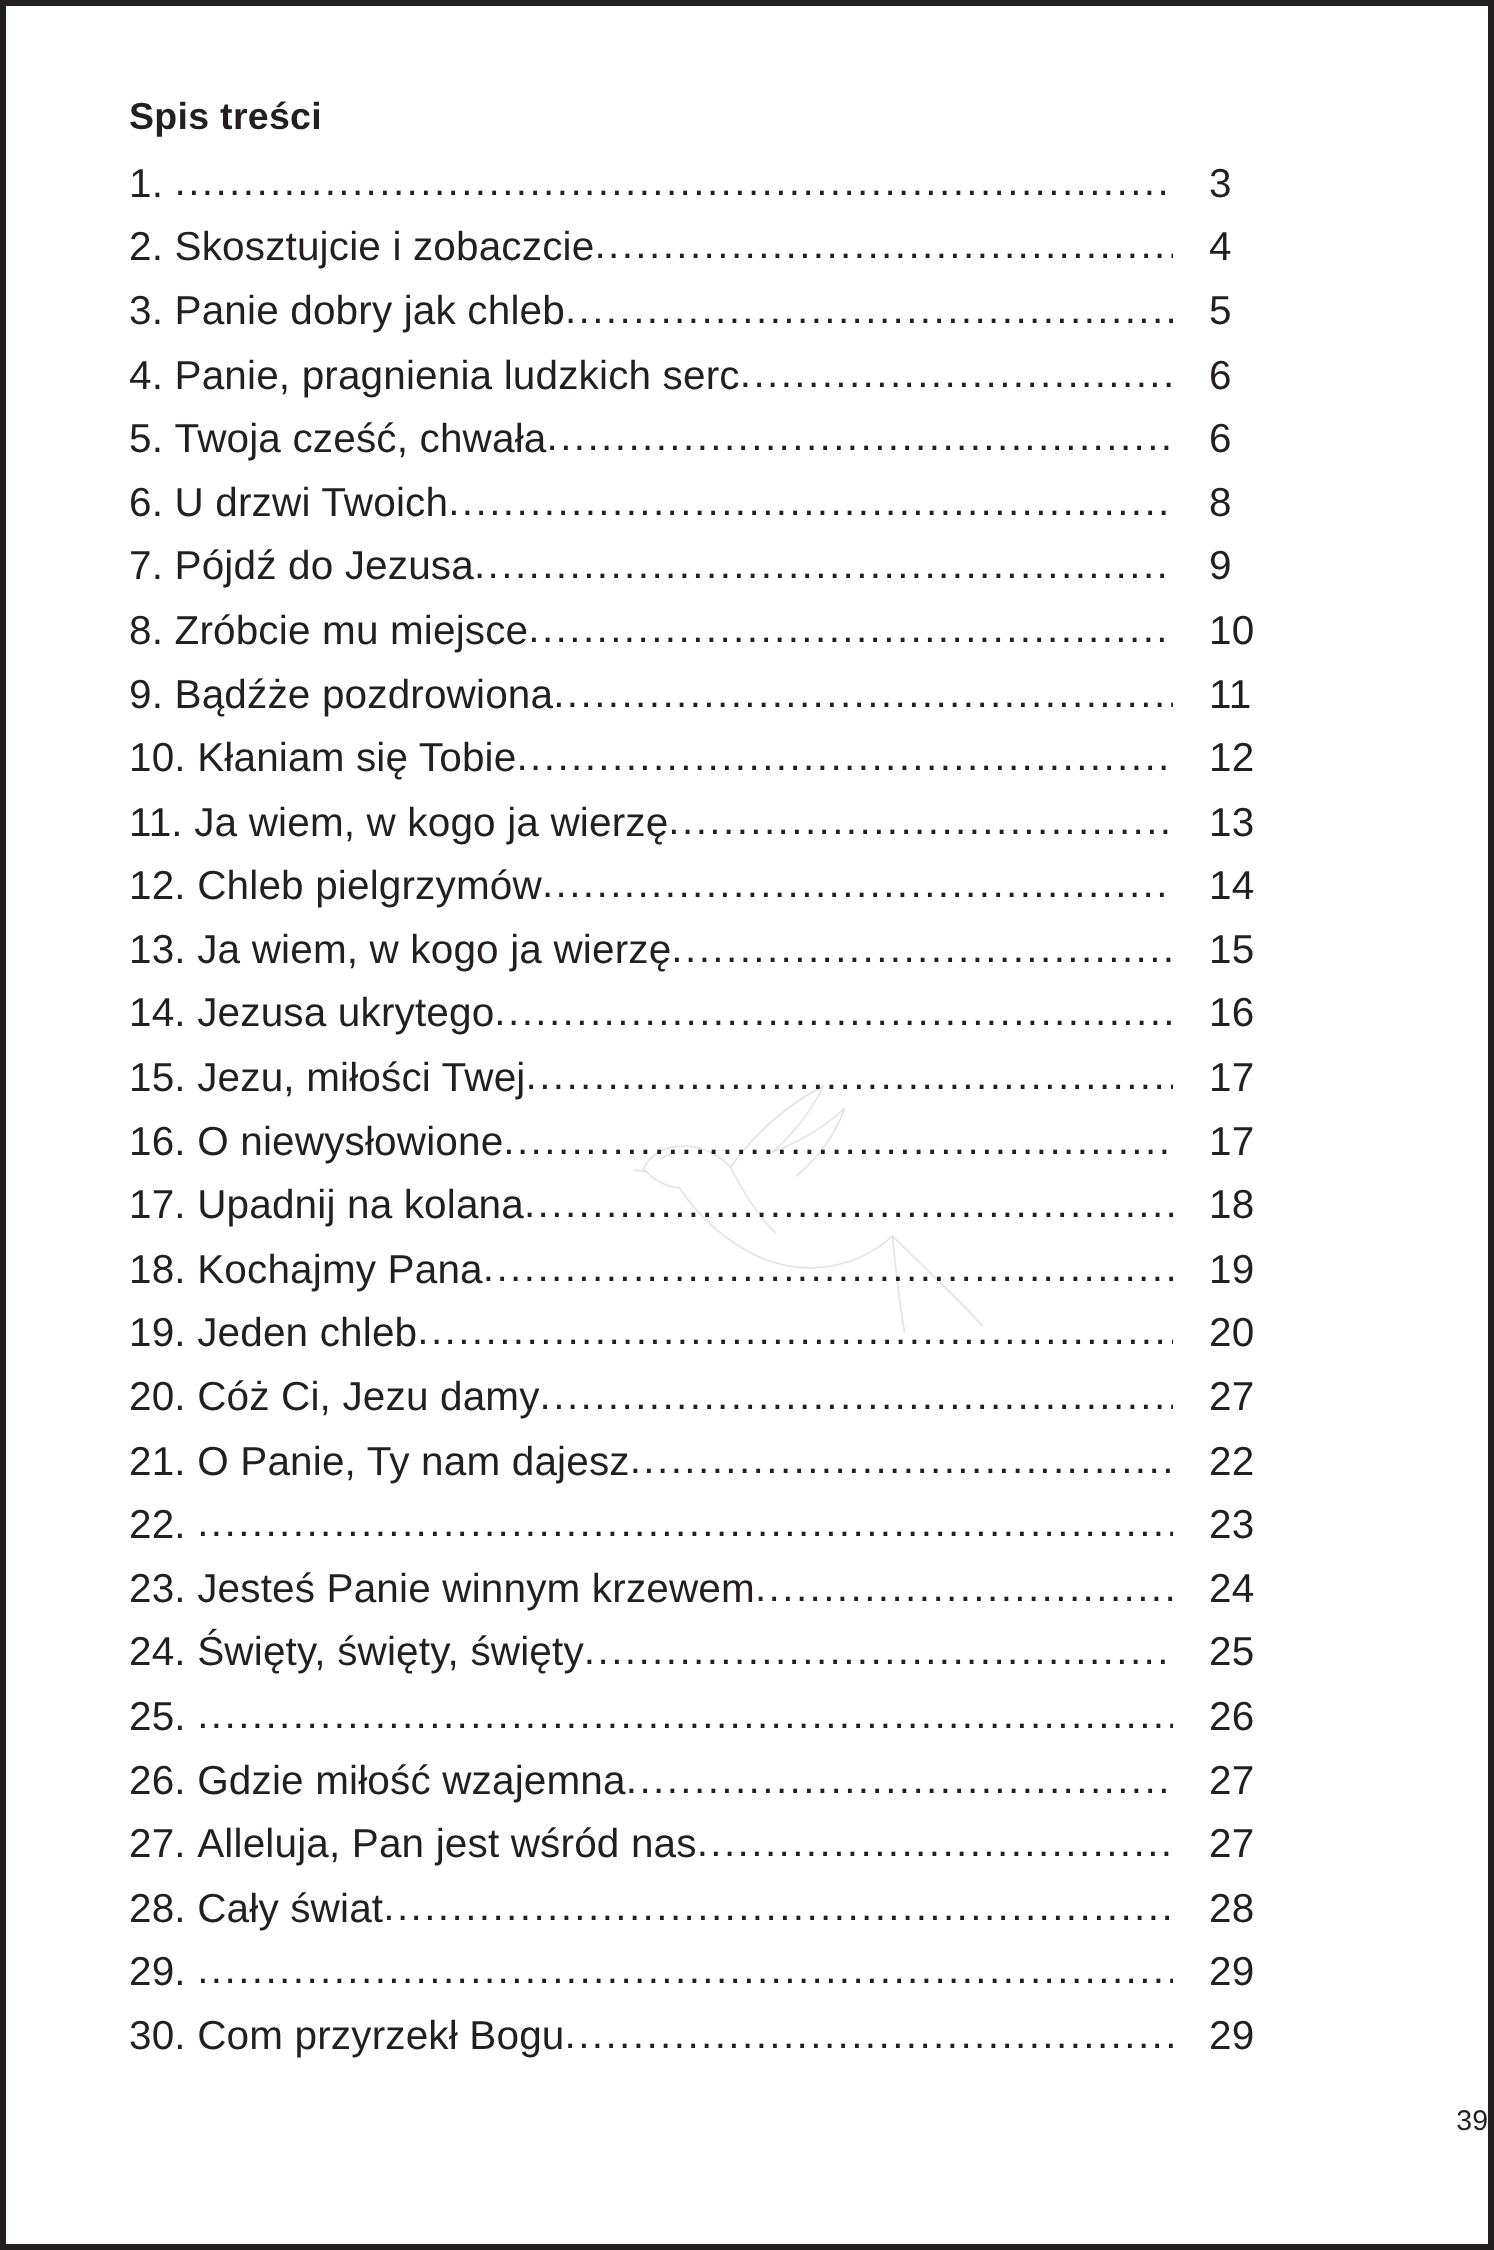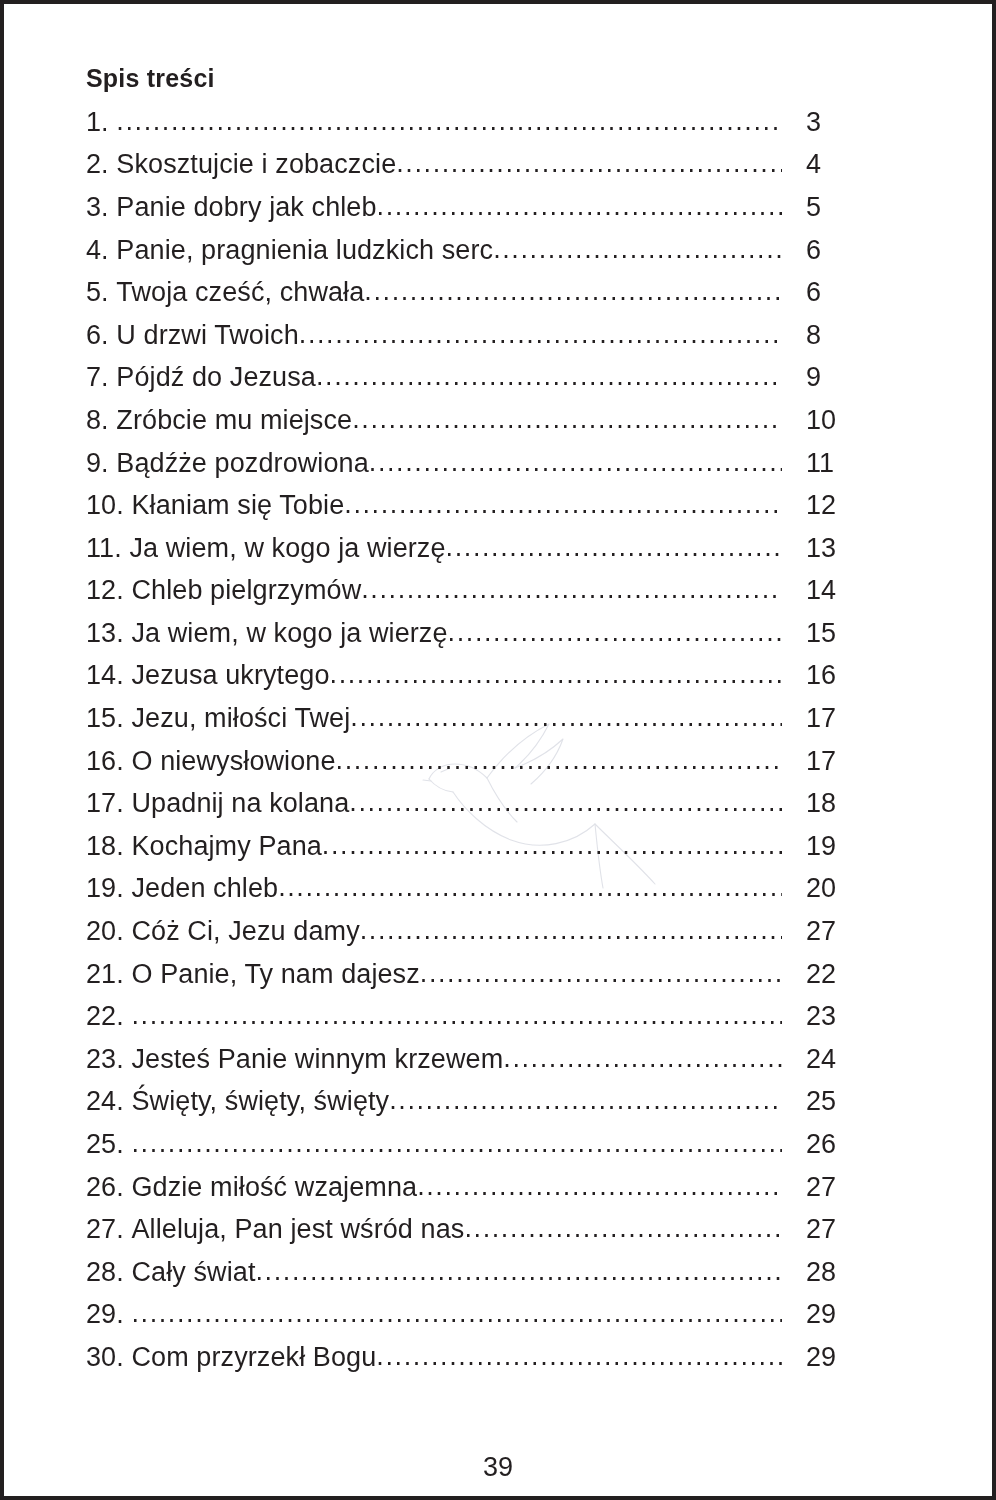--- a/index.html
+++ b/index.html
@@ -99,25 +99,24 @@
     text-align: left;
     padding-left: 22px;
     white-space: nowrap;
   }
 
   .folio {
     position: absolute;
     left: 0;
     right: 0;
     top: 1400px;
-    text-align: center;
-    font-size: 27px;
+    text-align: right;
+    font-size: 19px;
     color: #231f20;
     z-index: 2;
-    margin-top: 48px;
   }
 </style>
 </head>
 <body>
 
 <div class="page-frame">
   <div class="page-inner">
 
     <svg class="watermark" viewBox="0 0 300 300" xmlns="http://www.w3.org/2000/svg" aria-hidden="true">
       <g fill="none" stroke="#9aa0b4" stroke-width="1.1" stroke-linecap="round" stroke-linejoin="round">

